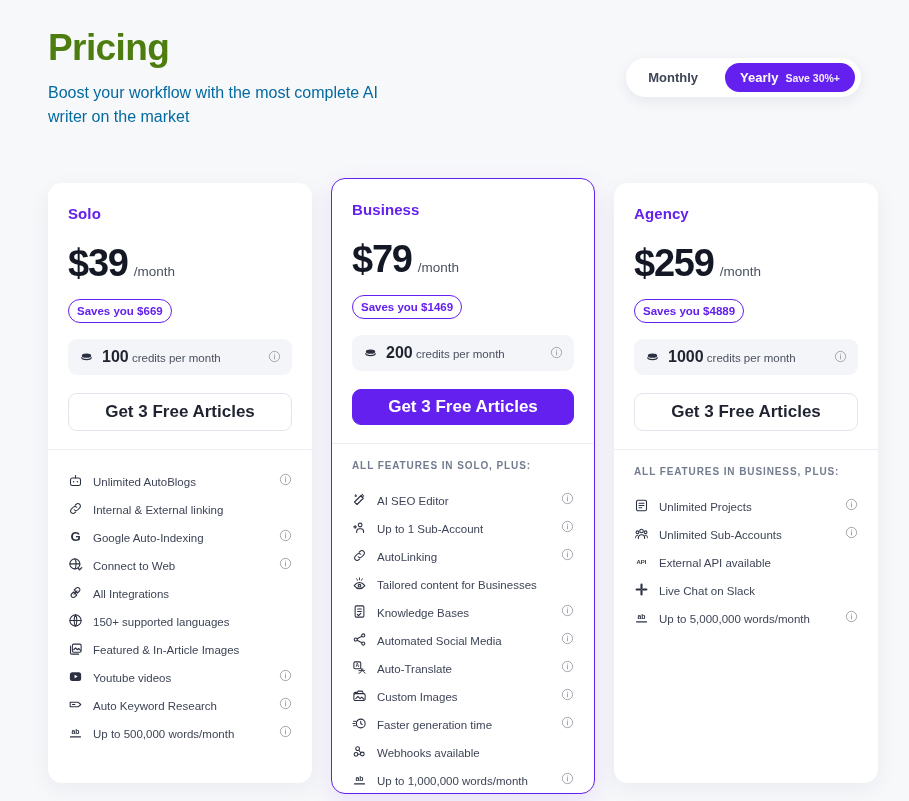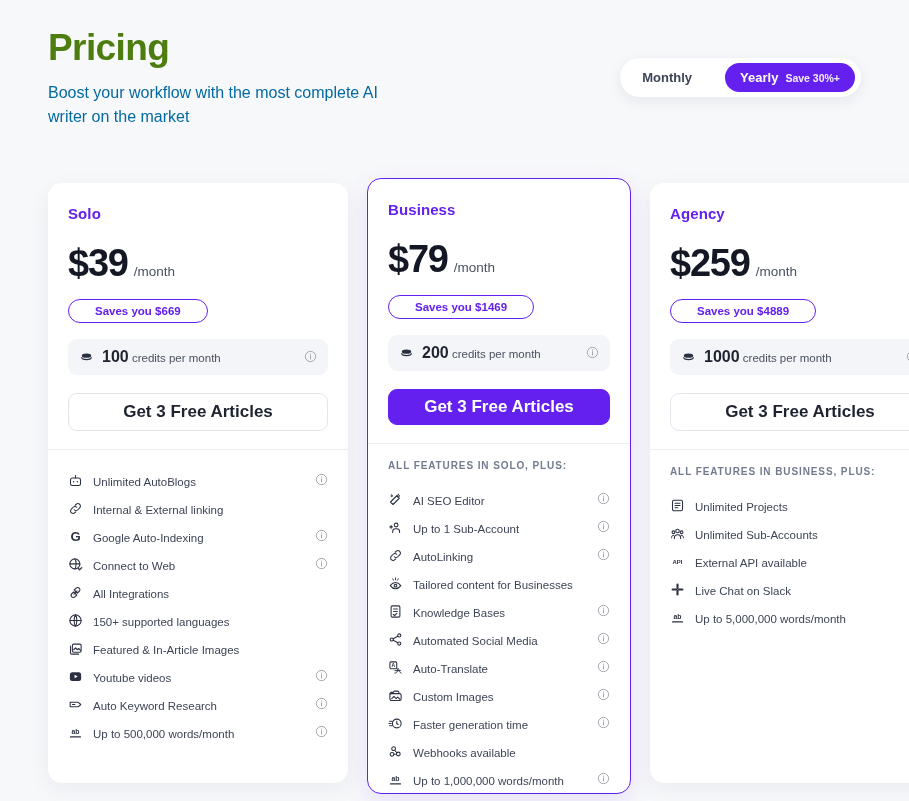--- a/index.html
+++ b/index.html
@@ -11,59 +11,59 @@
     overflow: hidden;
   }
   .page { position: relative; width: 909px; height: 801px; padding: 28px 48px 0 48px; }
 
   
   .head-row { display: flex; align-items: flex-start; justify-content: space-between; }
   .page-title { font-size: 37px; font-weight: 700; letter-spacing: -0.6px; color: #4d7c0f; line-height: 1.1; }
   .page-sub { margin-top: 12px; font-size: 16px; line-height: 1.55; color: #0369a1; max-width: 330px; }
 
   .billing-toggle {
-    display: flex; align-items: center; gap: 17px;
+    display: flex; align-items: center; gap: 11px;
     background: #ffffff; border-radius: 999px;
     padding: 5px 6px; margin-top: 30px;
     box-shadow: 0 4px 14px rgba(24,30,60,.08);
   }
   .toggle-opt {
     font-size: 13px; font-weight: 600; color: #3d4455;
     padding: 7px 16px; border-radius: 999px; cursor: pointer; white-space: nowrap;
   }
   .toggle-opt.active {
     background: #6320ee; color: #fff;
     display: flex; align-items: baseline; gap: 7px;
     padding: 7px 15px;
   }
   .toggle-save { font-size: 10.5px; font-weight: 600; color: #ffffff; opacity: .92; }
 
   
   .cards { position: absolute; left: 48px; top: 183px; display: flex; gap: 19px; }
   .card {
-    width: 300px; background: #ffffff; border-radius: 14px;
+    width: 264px; background: #ffffff; border-radius: 14px;
     box-shadow: 0 6px 22px rgba(24,30,60,.06);
     display: flex; flex-direction: column;
   }
   .card.solo, .card.agency { height: 600px; }
   .card.business {
     width: 264px; height: 616px; margin-top: -5px;
     border: 1.5px solid #6320ee;
     box-shadow: 0 8px 26px rgba(99,32,238,.10);
   }
   .card-head { padding: 22px 20px 0 20px; }
   .plan-name { font-size: 15px; font-weight: 700; color: #6320ee; letter-spacing: .1px; }
   .price-row { display: flex; align-items: baseline; margin-top: 20px; }
   .price { font-size: 38px; font-weight: 700; letter-spacing: -1.2px; color: #141824; }
   .per { font-size: 13.5px; color: #4a5160; margin-left: 6px; }
   .saves {
     display: inline-block; margin-top: 14px;
     border: 1.2px solid #6320ee; color: #6320ee;
     font-size: 11.5px; font-weight: 600;
-    padding: 5px 26px; border-radius: 999px;
+    padding: 5px 8px; border-radius: 999px;
   }
   .credits {
     display: flex; align-items: center; margin-top: 16px;
     background: #f4f5f8; border-radius: 9px;
     padding: 9px 11px; font-size: 11.5px; color: #4a5160;
   }
   .credits .ctext { flex: 1; margin-left: 8px; }
   .credits .ctext b { color: #1f2330; font-weight: 700; font-size: 16px; }
 
   .cta {

